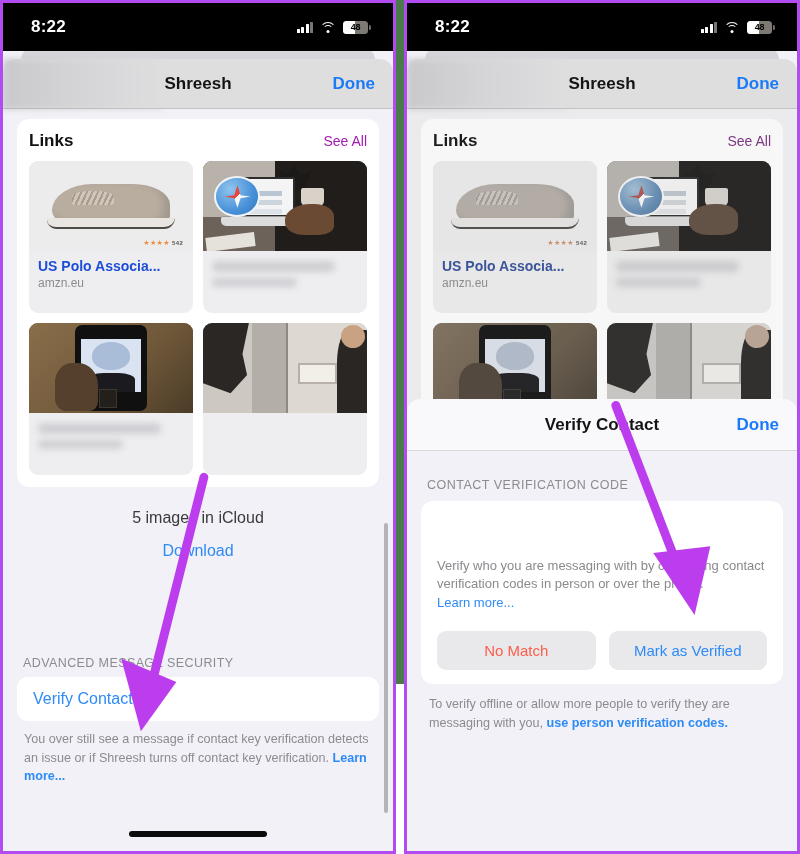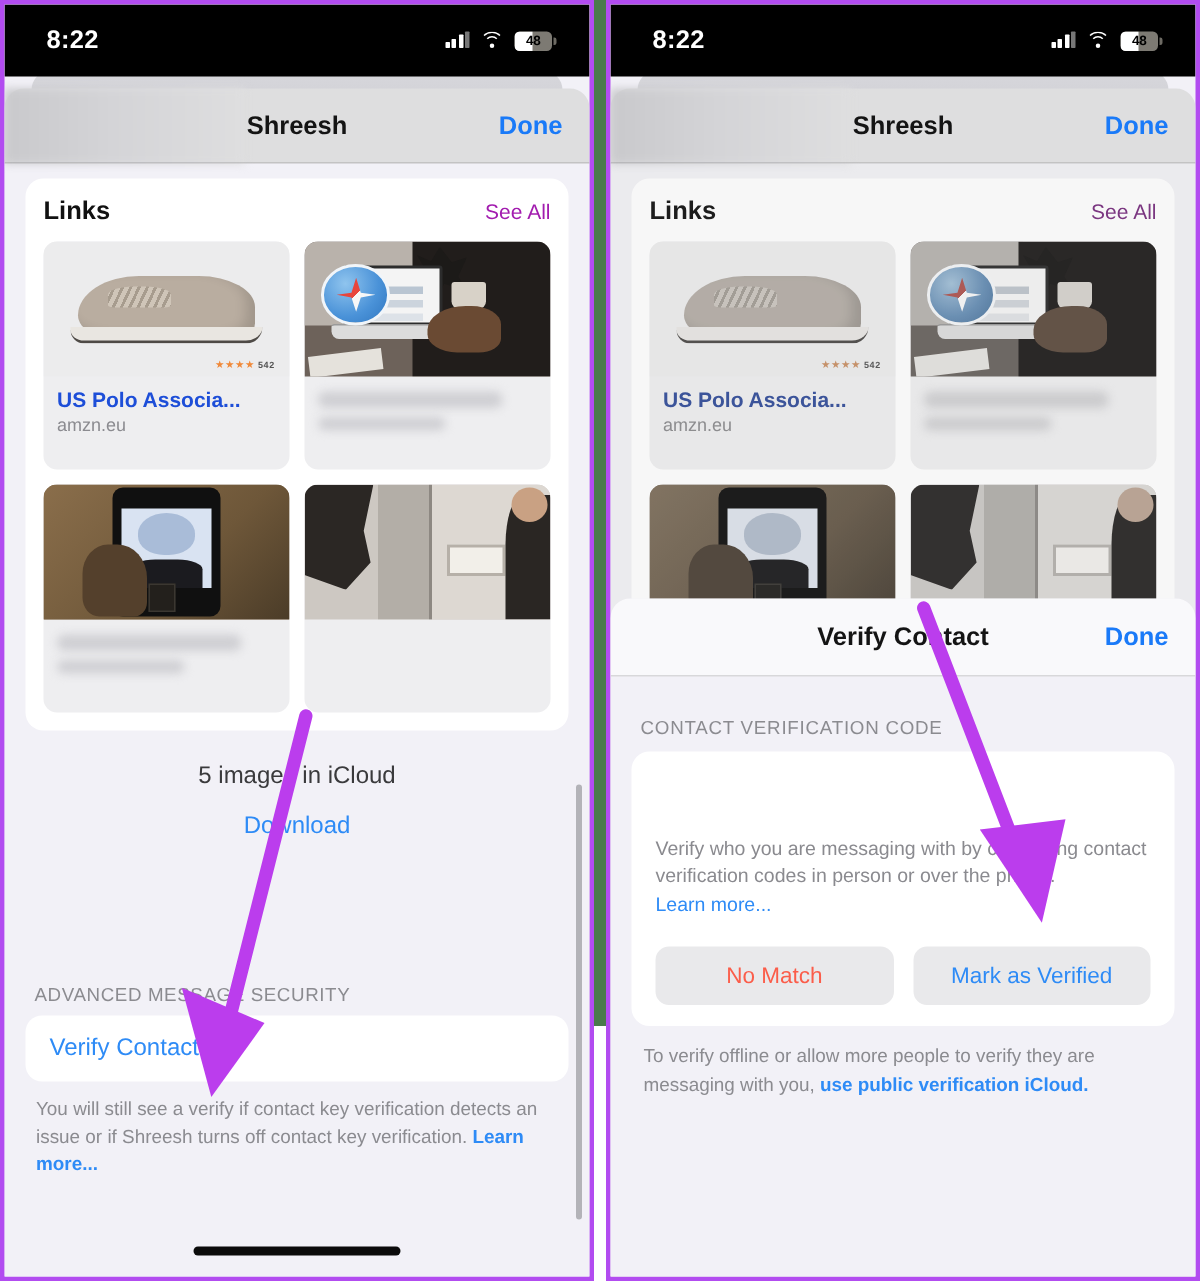--- a/index.html
+++ b/index.html
@@ -38,21 +38,21 @@
     justify-content: space-between;
     padding: 0 22px 0 28px;
     z-index: 6;
   }
   .clock {
     color: #ffffff;
     font-size: 17px;
     font-weight: bold;
     letter-spacing: .2px;
   }
-  .status-icons { display: flex; gap: 7px; }
+  .status-icons { display: flex; align-items: center; gap: 7px; }
   .cell { display: flex; align-items: flex-end; gap: 1.5px; height: 11px; }
   .cell i { display: block; width: 3px; background: #fff; border-radius: .5px; }
   .cell i:nth-child(1) { height: 4px; }
   .cell i:nth-child(2) { height: 6px; }
   .cell i:nth-child(3) { height: 8.5px; }
   .cell i:nth-child(4) { height: 11px; background: #777; }
   .wifi { position: relative; width: 16px; height: 11px; }
   .wifi span {
     position: absolute; left: 50%; border: 1.8px solid #fff;
     border-bottom-color: transparent; border-left-color: transparent;
@@ -512,21 +512,21 @@
         <div class="icloud-count">5 images in iCloud</div>
         <div class="icloud-download">Download</div>
       </div>
 
       <div class="ams">
         <div class="section-head">ADVANCED MESSAGE SECURITY</div>
         <div class="sec-row">
           <span>Verify Contact...</span>
         </div>
         <div class="sec-foot">
-          <span>You will still see a verify if contact key verification detects an issue or if Shreesh turns off contact key verification. </span><a href="#">Learn more...</a>
+          <span>You over still see a message if contact key verification detects an issue or if Shreesh turns off contact key verification. </span><a href="#">Learn more...</a>
         </div>
       </div>
 
     </div>
 
     <div class="scrollbar"></div>
     <div class="home-ind"></div>
 
     <svg class="arrow-svg" viewBox="0 0 396 854">
       <path d="M204 478 L148 700" stroke="#bb3ded" stroke-width="9" fill="none" stroke-linecap="round"></path>
@@ -657,21 +657,21 @@
           <div class="vc-desc">
             <span>Verify who you are messaging with by comparing contact verification codes in person or over the phone. </span><br>
             <a href="#">Learn more...</a>
           </div>
           <div class="vc-actions">
             <div class="vc-btn nomatch">No Match</div>
             <div class="vc-btn verified">Mark as Verified</div>
           </div>
         </div>
         <div class="vc-foot">
-          <span>To verify offline or allow more people to verify they are messaging with you, </span><a href="#">use public verification iCloud.</a>
+          <span>To verify offline or allow more people to verify they are messaging with you, </span><a href="#">use person verification codes.</a>
         </div>
       </div>
     </div>
 
     <div class="home-ind"></div>
 
     <svg class="arrow-svg" viewBox="0 0 396 854">
       <path d="M212 405 L280 582" stroke="#bb3ded" stroke-width="9" fill="none" stroke-linecap="round"></path>
       <path d="M292 618 L250 555 L308 548 Z" fill="#bb3ded"></path>
     </svg>

